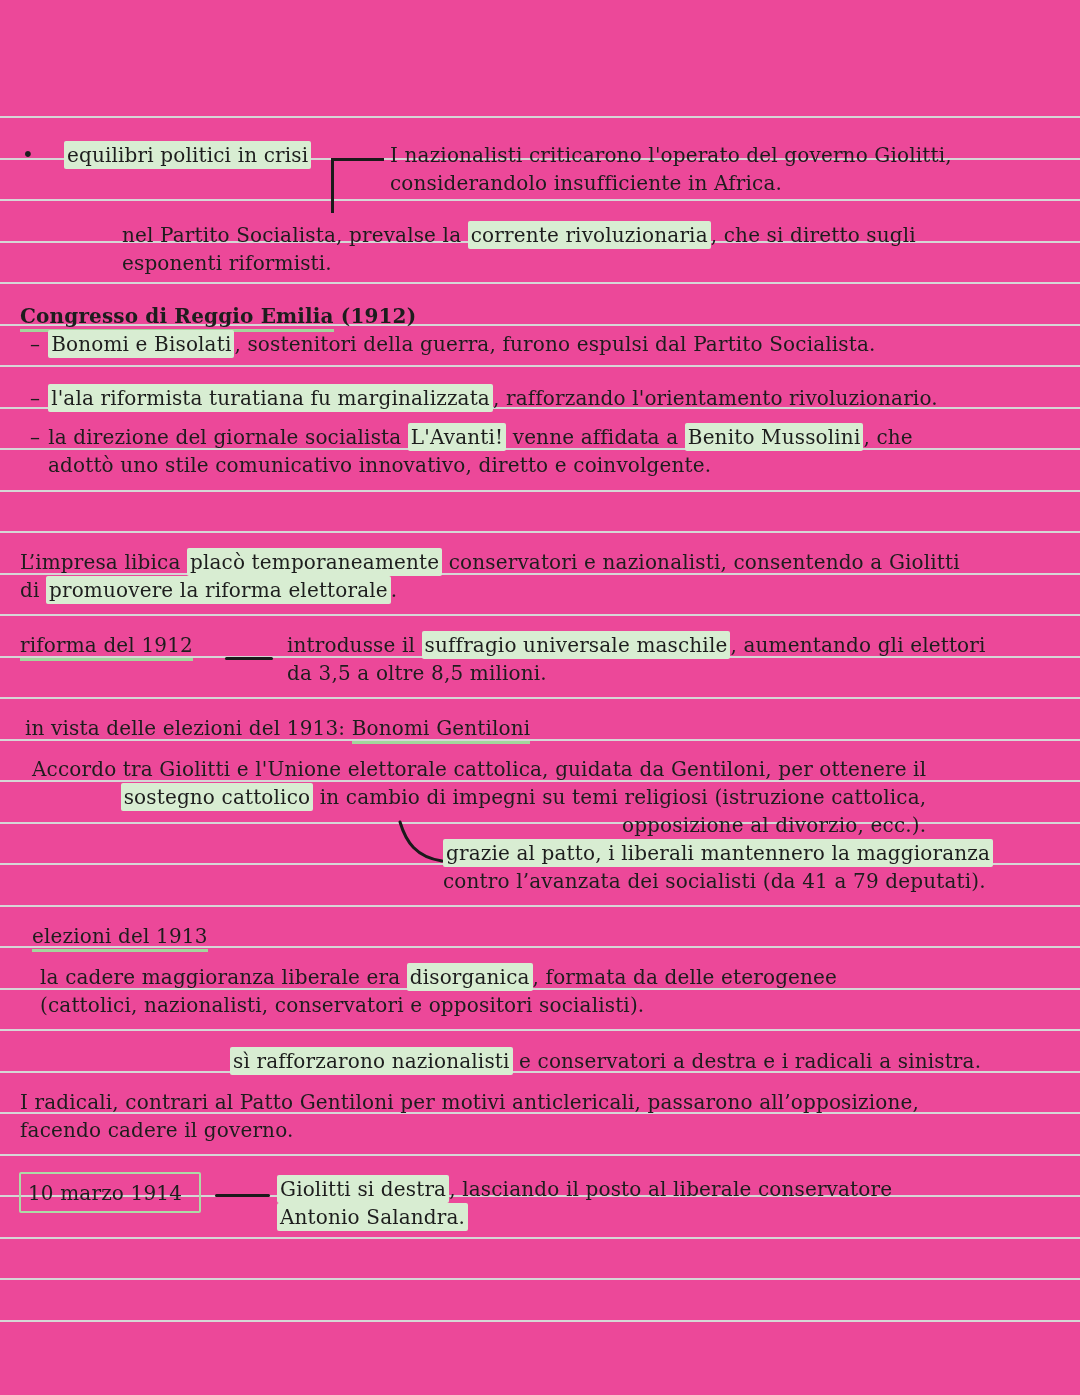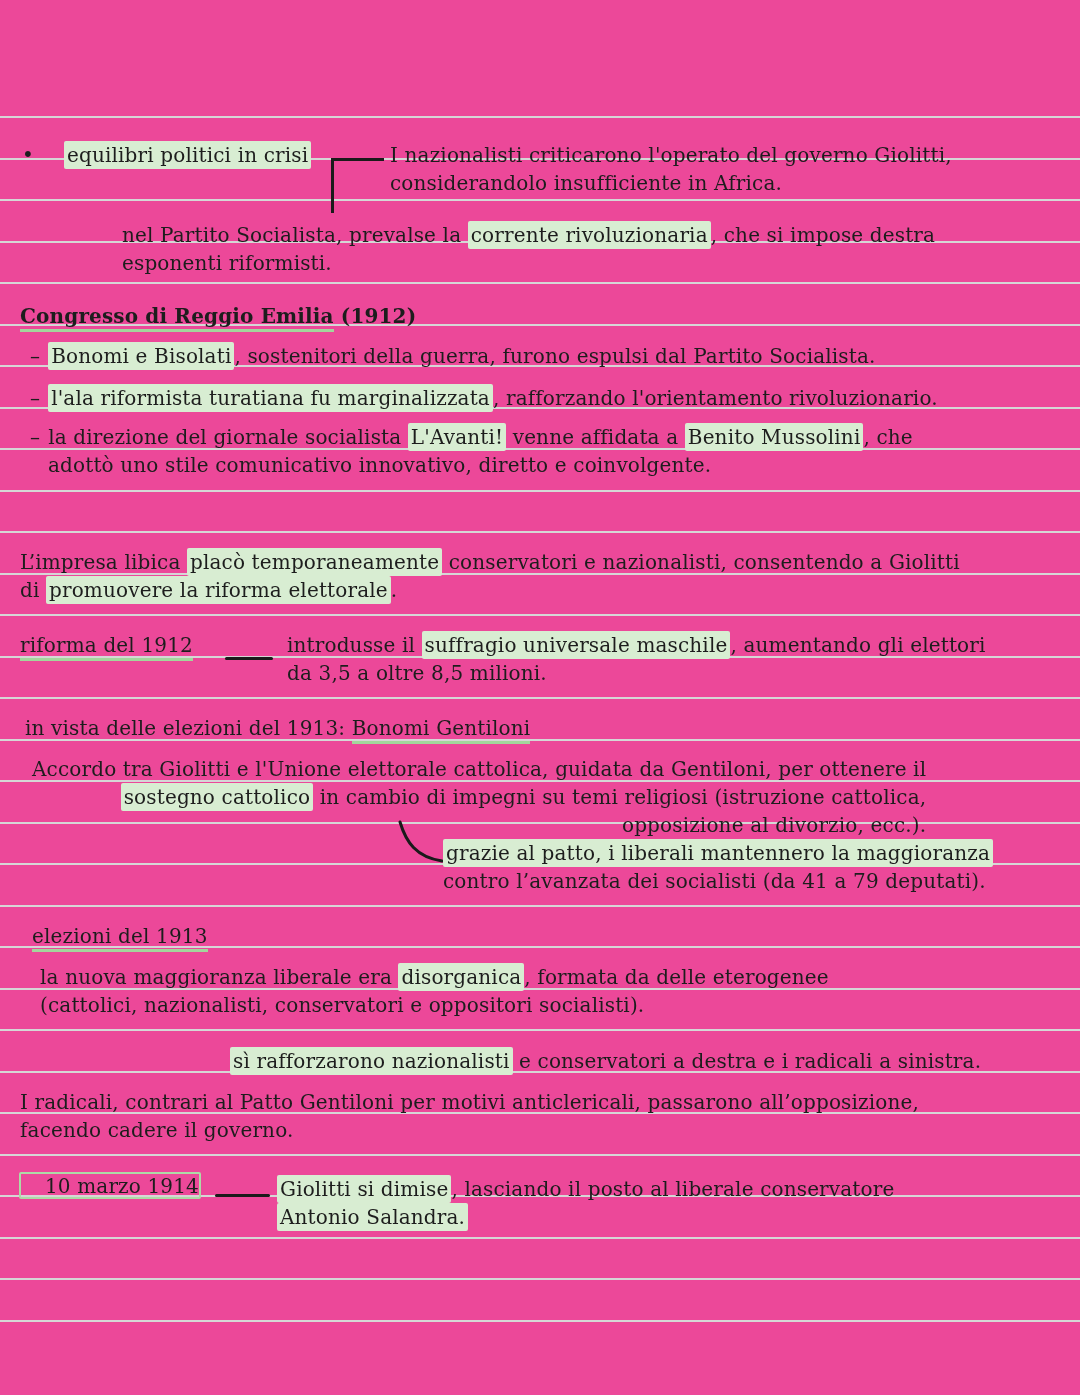--- a/index.html
+++ b/index.html
@@ -25,44 +25,44 @@
   .bullet { margin-right:30px; }
   .item { padding-left:18px; text-indent:-18px; }
   .dash { margin-right:8px; }
   .hline { position:absolute; height:3px; background:var(--connector); border-radius:2px; }
   .bracket {
     position:absolute; left:331px; top:158px; width:50px; height:52px;
     border-left:3px solid var(--connector); border-top:3px solid var(--connector);
   }
   .curve { position:absolute; left:393px; top:820px; color:var(--connector); }
   .datebox {
-    position:absolute; left:19px; top:1172px; width:182px; height:27px;
+    position:absolute; left:19px; top:1172px; width:182px; height:41px;
     border:2.5px solid var(--box-border); border-radius:2px;
     display:flex; align-items:center; padding-left:7px; box-sizing:border-box;
-    font-size:20px; letter-spacing:0.15px; color:var(--ink);justify-content:flex-end;
+    font-size:20px; letter-spacing:0.15px; color:var(--ink);
   }
 </style>
 </head>
 <body>
 
 <div class="page" id="page" style="--ink: #1d1d1d; --rule: #d6d6d6; --hl: #d8edd2; --underline: #a3d69c; --box-border: #aedaa7; --connector: #1a1a1a;">
 
   <div class="rules"></div>
 
   <p class="block" style="left:22px; top:141px;"><span class="bullet">•</span><span><span class="hl">equilibri politici in crisi</span></span></p>
 
   <div class="bracket"></div>
 
   <p class="block" style="left:390px; top:141px;"><span>I nazionalisti criticarono l'operato del governo Giolitti,</span><br><span>considerandolo insufficiente in Africa.</span></p>
 
-  <p class="block" style="left:122px; top:221px;"><span>nel Partito Socialista, prevalse la </span><span class="hl">corrente rivoluzionaria</span><span>, che si impose destra</span><br><span>esponenti riformisti.</span></p>
+  <p class="block" style="left:122px; top:221px;"><span>nel Partito Socialista, prevalse la </span><span class="hl">corrente rivoluzionaria</span><span>, che si diretto sugli</span><br><span>esponenti riformisti.</span></p>
 
   <p class="block" style="left:20px; top:302px;font-weight:bold;"><span class="gul">Congresso di Reggio Emilia</span><span> (1912)</span></p>
 
-  <p class="block item" style="left:30px; top:342px;"><span class="dash">–</span><span><span class="hl">Bonomi e Bisolati</span><span>, sostenitori della guerra, furono espulsi dal Partito Socialista.</span></span></p>
+  <p class="block item" style="left:30px; top:330px;"><span class="dash">–</span><span><span class="hl">Bonomi e Bisolati</span><span>, sostenitori della guerra, furono espulsi dal Partito Socialista.</span></span></p>
 
   <p class="block item" style="left:30px; top:384px;"><span class="dash">–</span><span><span class="hl">l'ala riformista turatiana fu marginalizzata</span><span>, rafforzando l'orientamento rivoluzionario.</span></span></p>
 
   <p class="block item" style="left:30px; top:423px;"><span class="dash">–</span><span><span>la direzione del giornale socialista </span><span class="hl">L'Avanti!</span><span> venne affidata a </span><span class="hl">Benito Mussolini</span><span>, che</span><br><span>adottò uno stile comunicativo innovativo, diretto e coinvolgente.</span></span></p>
 
   <p class="block" style="left:20px; top:548px;"><span>L’impresa libica </span><span class="hl">placò temporaneamente</span><span> conservatori e nazionalisti, consentendo a Giolitti</span><br><span>di </span><span class="hl">promuovere la riforma elettorale</span><span>.</span></p>
 
   <p class="block" style="left:20px; top:631px;"><span class="gul">riforma del 1912</span></p>
   <div class="hline" style="left:225px; top:657px; width:48px;"></div>
   <p class="block" style="left:287px; top:631px;"><span>introdusse il </span><span class="hl">suffragio universale maschile</span><span>, aumentando gli elettori</span><br><span>da 3,5 a oltre 8,5 milioni.</span></p>
@@ -70,24 +70,24 @@
   <p class="block" style="left:25px; top:714px;"><span>in vista delle elezioni del 1913: </span><span class="gul">Bonomi Gentiloni</span></p>
   <p class="block" style="left:32px; top:755px;text-align:right;"><span>Accordo tra Giolitti e l'Unione elettorale cattolica, guidata da Gentiloni, per ottenere il</span><br><span class="hl">sostegno cattolico</span><span> in cambio di impegni su temi religiosi (istruzione cattolica,</span><br><span>opposizione al divorzio, ecc.).</span></p>
 
   <svg class="curve" width="52" height="46" viewBox="0 0 52 46">
     <path d="M7 2 C 13 22, 23 37, 49 41" fill="none" stroke="currentColor" stroke-width="3" stroke-linecap="round"></path>
   </svg>
 
   <p class="block" style="left:443px; top:839px;"><span class="hl">grazie al patto, i liberali mantennero la maggioranza</span><br><span>contro l’avanzata dei socialisti (da 41 a 79 deputati).</span></p>
 
   <p class="block" style="left:32px; top:922px;"><span class="gul">elezioni del 1913</span></p>
-  <p class="block" style="left:40px; top:963px;"><span>la nuova maggioranza liberale era </span><span class="hl">disorganica</span><span>, formata da delle eterogenee</span><br><span>(cattolici, nazionalisti, conservatori e oppositori socialisti).</span></p>
+  <p class="block" style="left:40px; top:963px;"><span>la cadere maggioranza liberale era </span><span class="hl">disorganica</span><span>, formata da delle eterogenee</span><br><span>(cattolici, nazionalisti, conservatori e oppositori socialisti).</span></p>
   <p class="block" style="left:230px; top:1047px;"><span class="hl">sì rafforzarono nazionalisti</span><span> e conservatori a destra e i radicali a sinistra.</span></p>
   <p class="block" style="left:20px; top:1088px;"><span>I radicali, contrari al Patto Gentiloni per motivi anticlericali, passarono all’opposizione,</span><br><span>facendo cadere il governo.</span></p>
 
   <div class="datebox">
       <span>10 marzo 1914</span>
     </div>
   <div class="hline" style="left:215px; top:1194px; width:55px;"></div>
-  <p class="block" style="left:277px; top:1175px;"><span class="hl">Giolitti si dimise</span><span>, lasciando il posto al liberale conservatore</span><br><span class="hl">Antonio Salandra.</span></p>
+  <p class="block" style="left:277px; top:1175px;"><span class="hl">Giolitti si destra</span><span>, lasciando il posto al liberale conservatore</span><br><span class="hl">Antonio Salandra.</span></p>
 
 
 </div>
 
 </body></html>

